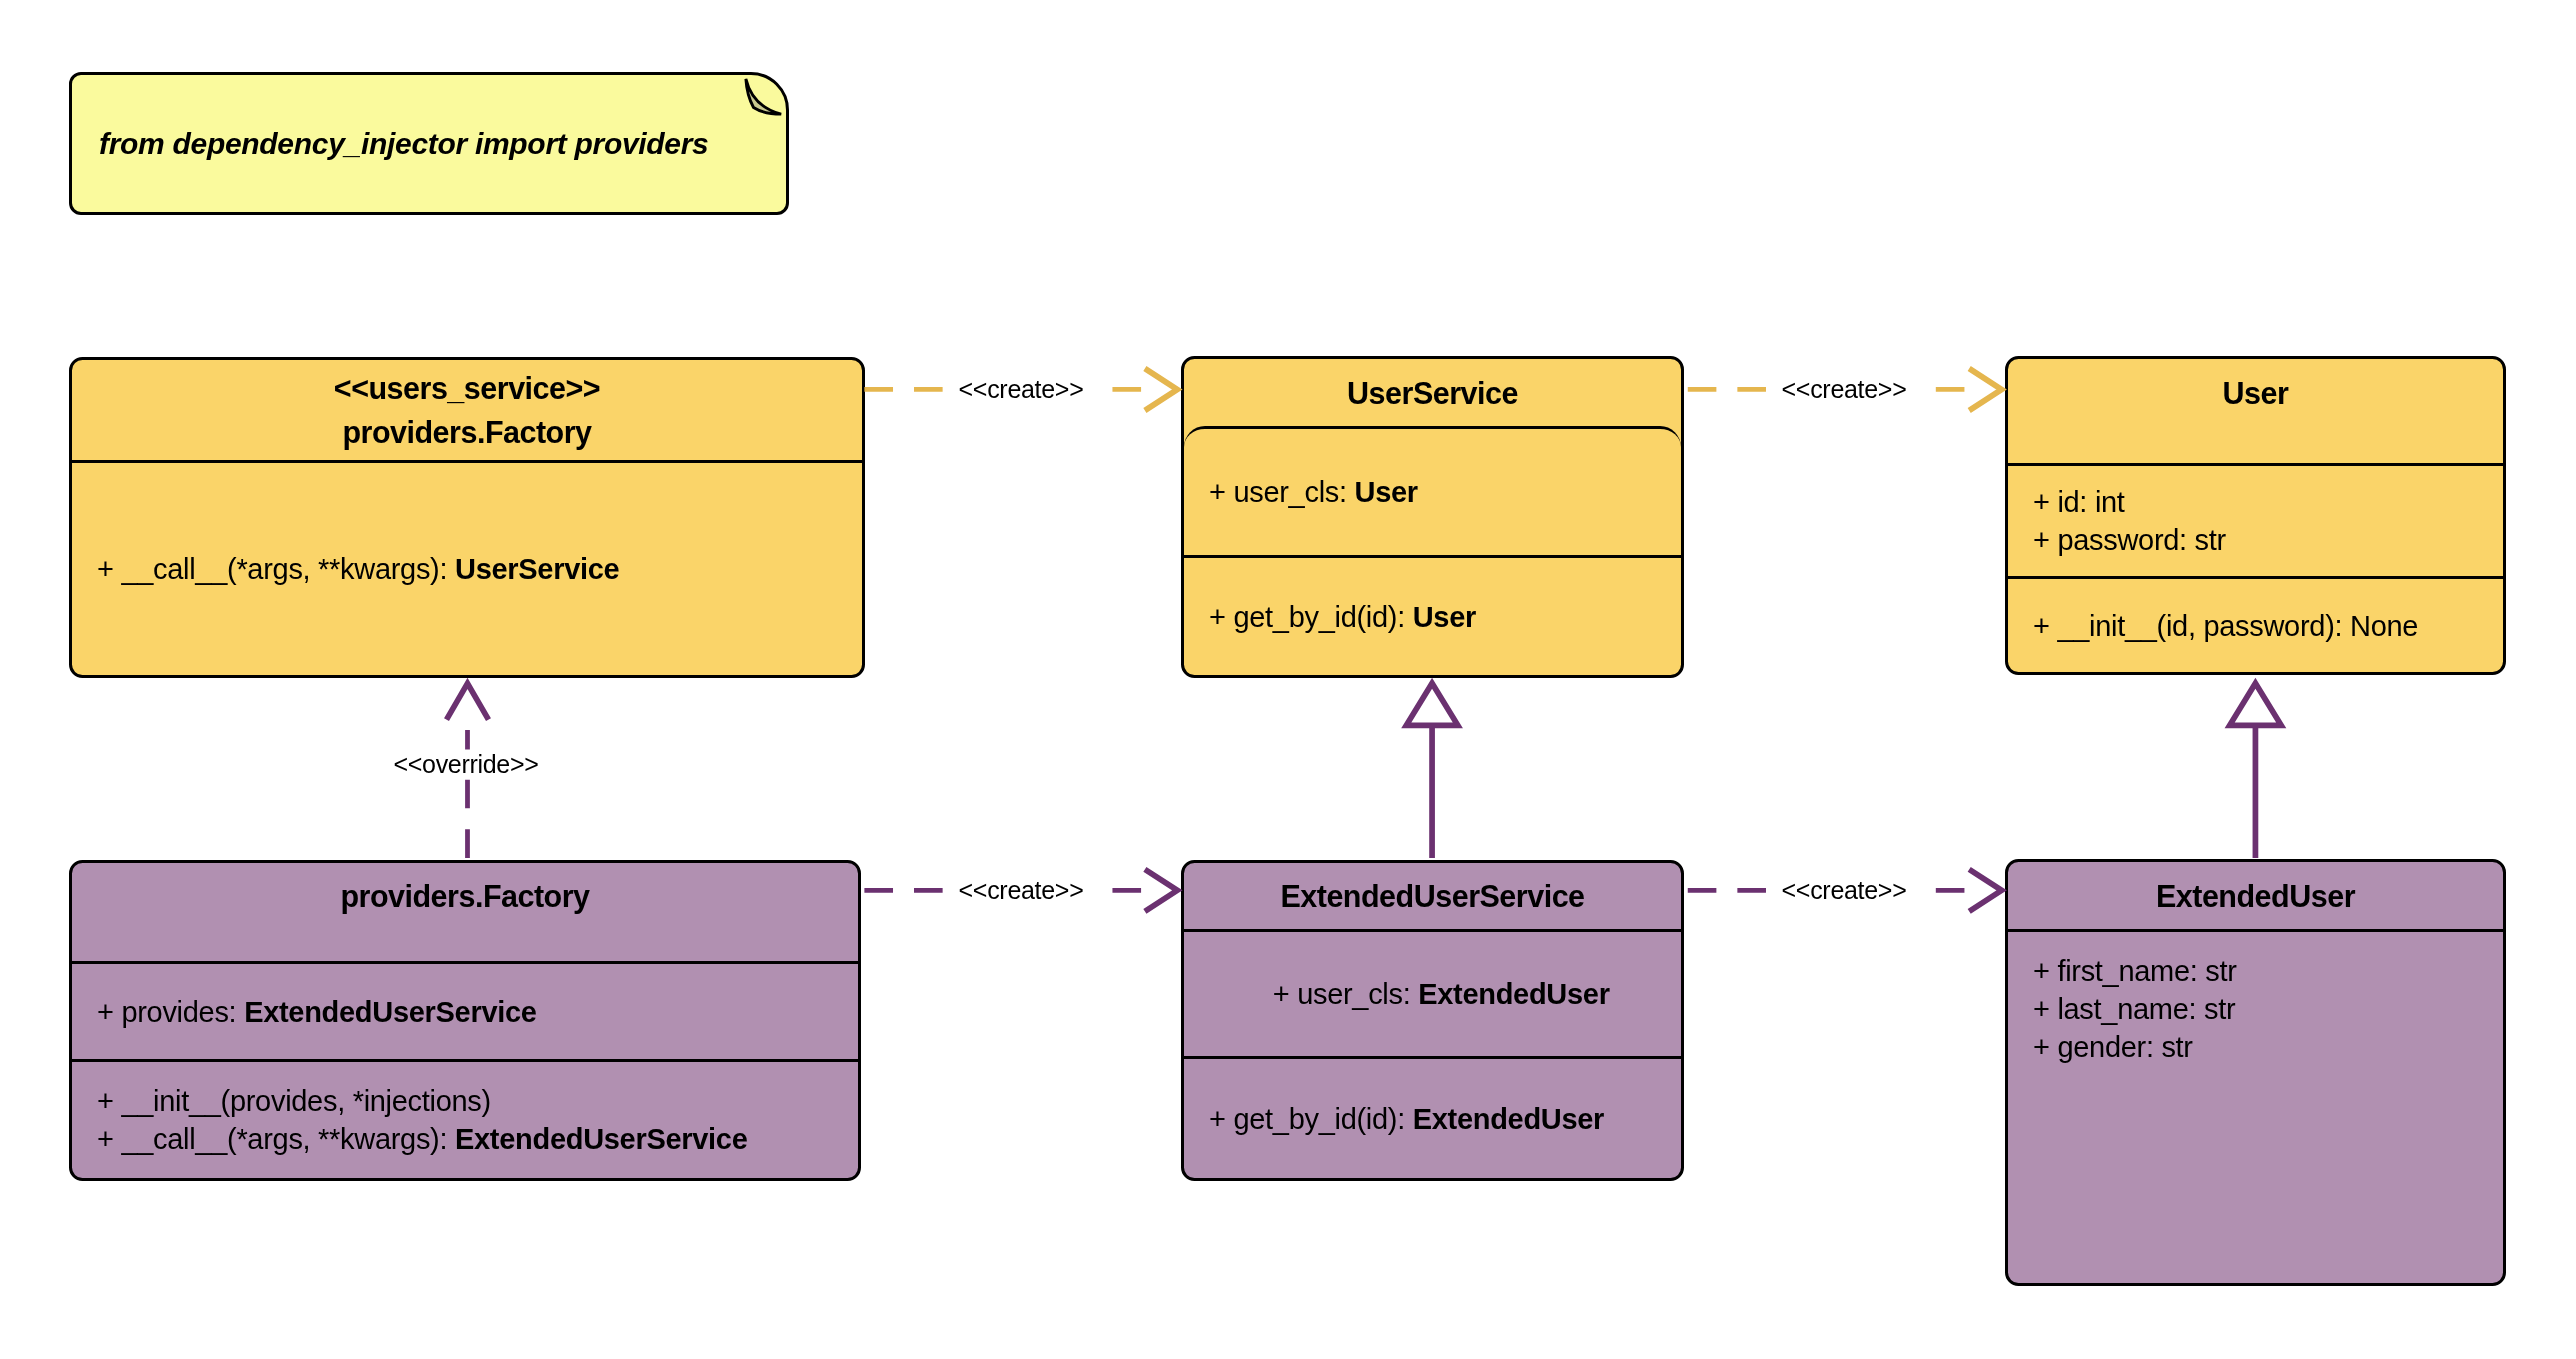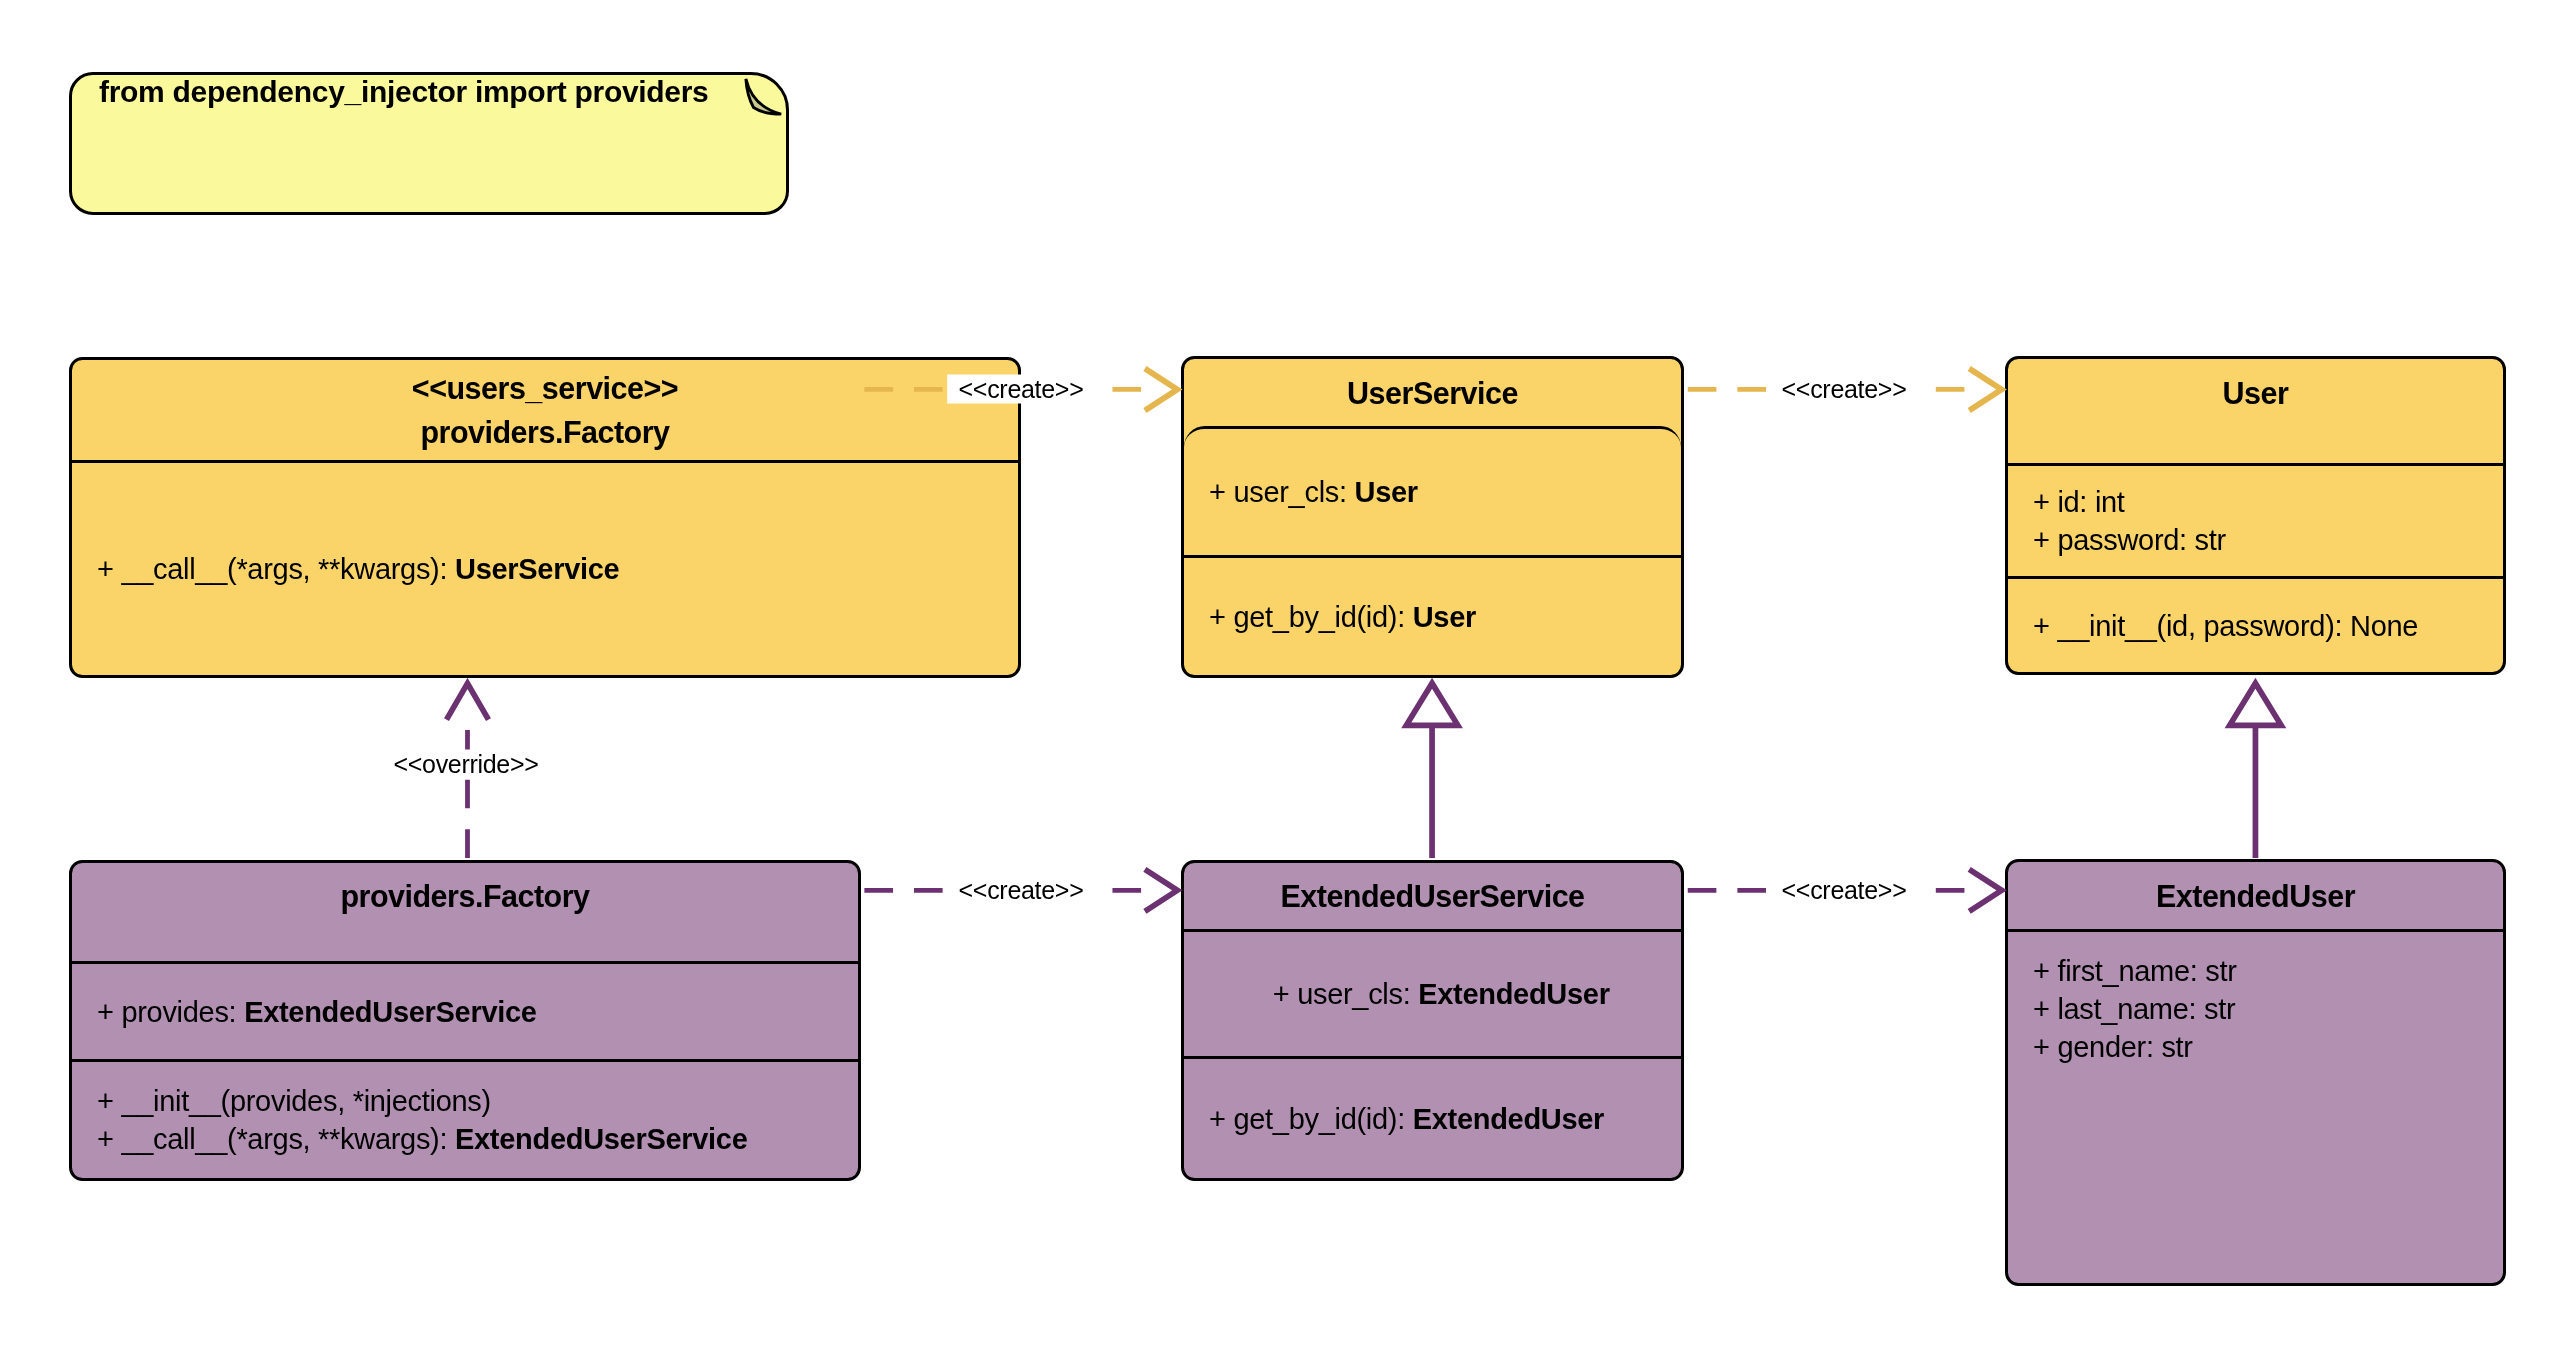--- a/index.html
+++ b/index.html
@@ -13,22 +13,22 @@
   }
   html,body{margin:0;padding:0;background:#ffffff;}
   .canvas{
     position:relative;width:2576px;height:1360px;background:#ffffff;overflow:hidden;
     font-family:"Liberation Sans","DejaVu Sans",sans-serif;color:var(--ink);
   }
   
   .note{
     position:absolute;box-sizing:border-box;
     background:var(--note-fill);border:3.8px solid var(--ink);
-    border-radius:24px;border-top-right-radius:38px;
-    display:flex;align-items:flex-start;
+    border-radius:12px;border-top-right-radius:38px;
+    display:flex;align-items:center;font-style:italic;
   }
   .note-text{font-weight:bold;font-size:30px;letter-spacing:-0.3px;padding-left:27px;}
   .fold{position:absolute;top:1px;right:1px;}
   
   .uml-class{
     position:absolute;box-sizing:border-box;display:flex;flex-direction:column;
     border:3.8px solid var(--ink);border-radius:13.4px;z-index:1;
   }
   .uml-class.yellow{background:var(--yellow-fill);}
   .uml-class.purple{background:var(--purple-fill);}
@@ -63,21 +63,21 @@
 
 <div class="canvas">
 
   <div class="note" style="left:69px;top:72px;width:720px;height:143px;">
     <svg class="fold" width="42" height="42" viewBox="0 0 44 44">
       <path d="M3,3 Q10,32 40,40 Q22,40 11,33 Q4,20 3,3 Z" fill="var(--fold-fill)" stroke="var(--ink)" stroke-width="3"></path>
     </svg>
     <div class="note-text">from dependency_injector import providers</div>
   </div>
 
-  <div class="uml-class yellow" style="left:69px;top:357px;width:952px;height:321px;">
+  <div class="uml-class yellow" style="left:69px;top:357px;width:796px;height:321px;">
     <div class="hdr" style="height:100px;">
       <div>&lt;&lt;users_service&gt;&gt;</div>
       <div>providers.Factory</div>
     </div>
     <div class="sec grow">
       <div><span>+ __call__(*args, **kwargs): </span><span class="b">UserService</span></div>
     </div>
   </div>
 
   <div class="uml-class yellow" style="left:1181px;top:356px;width:503px;height:322px;">

